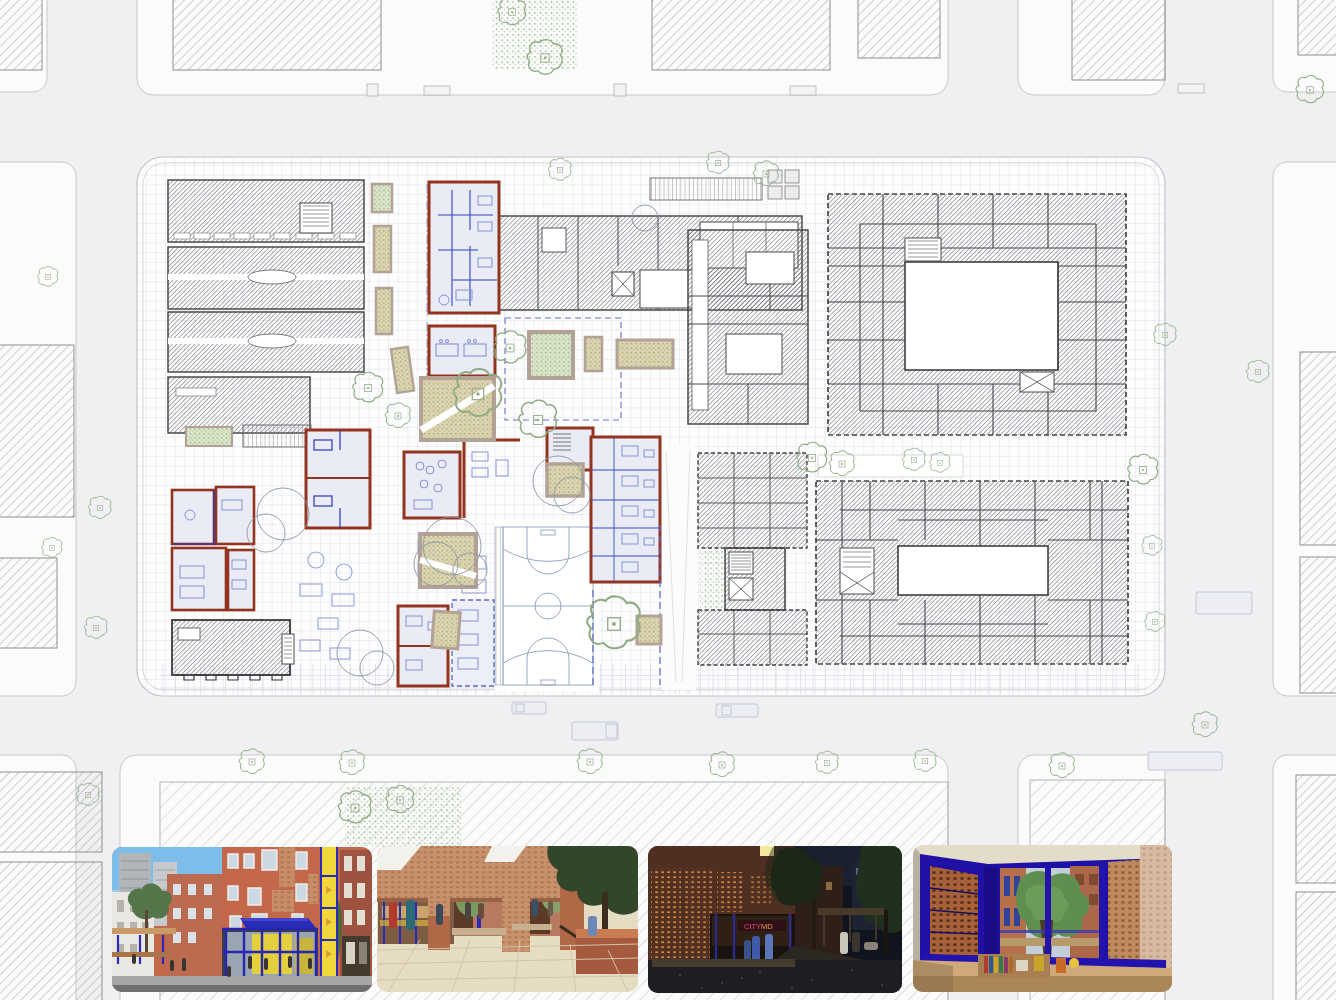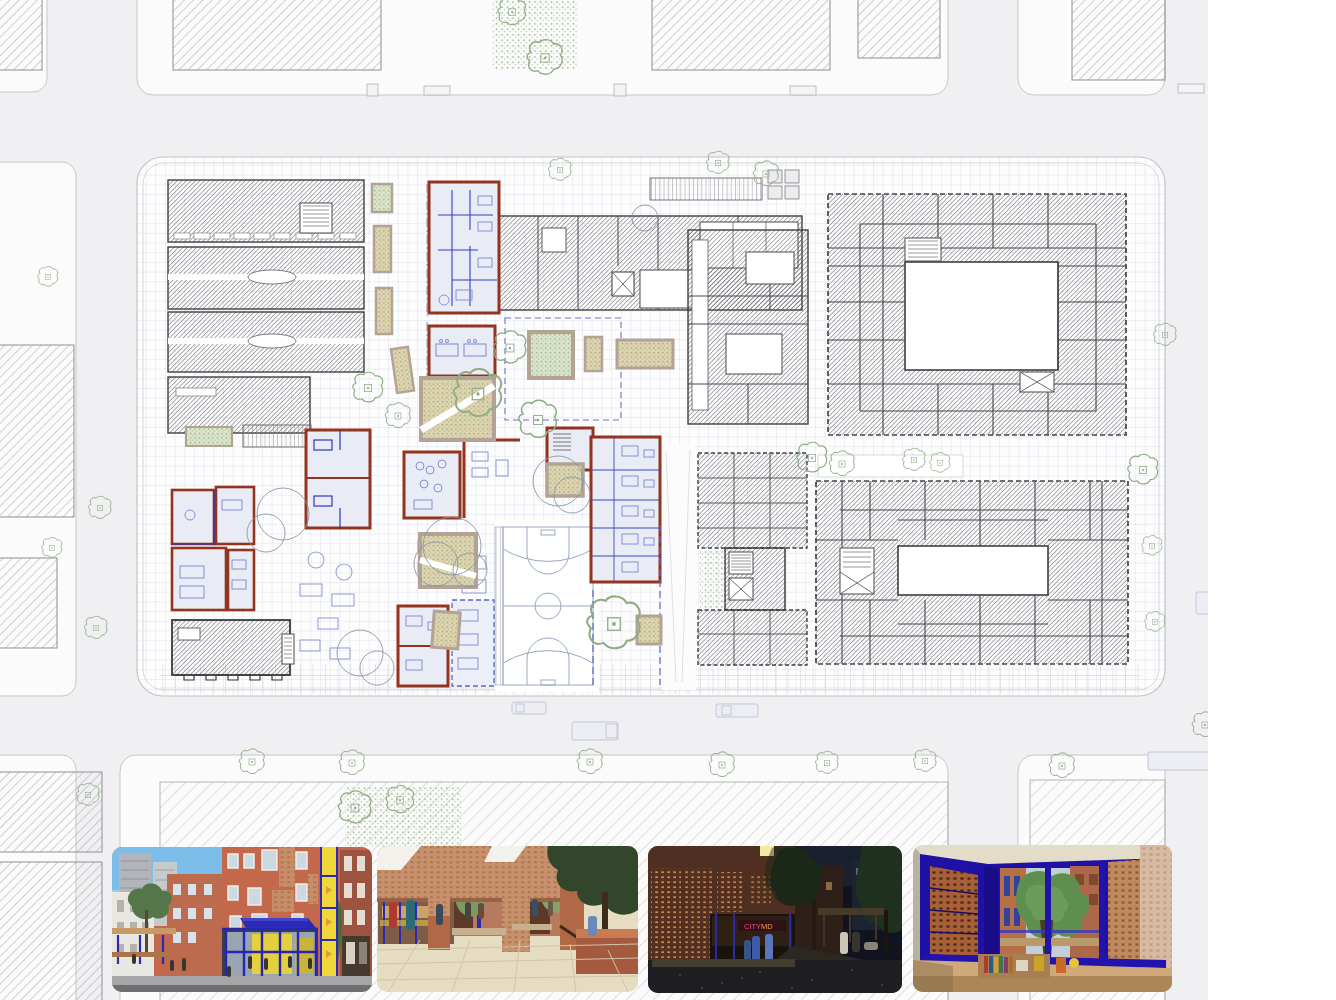--- a/index.html
+++ b/index.html
@@ -1,16 +1,16 @@
 <!DOCTYPE html>
 <html><head>
 <meta charset="utf-8">
 <style>
 html,body{margin:0;padding:0;background:#fff;font-family:"Liberation Sans",sans-serif;}
-#wrap{position:relative;width:1208px;height:1000px;overflow:hidden;}
+#wrap{position:relative;width:1336px;height:1000px;overflow:hidden;}
 </style>
 </head>
 <body>
 <div id="wrap">
 <svg width="1336" height="1000" viewBox="0 0 1336 1000">
 <defs>
 <pattern id="h1" width="6.5" height="6.5" patternUnits="userSpaceOnUse" patternTransform="rotate(45)">
           <line x1="0" y1="0" x2="0" y2="6.5" stroke="#a2a2a4" stroke-width="1"></line>
         </pattern>
 <pattern id="h2" width="3.2" height="3.2" patternUnits="userSpaceOnUse" patternTransform="rotate(45)">

